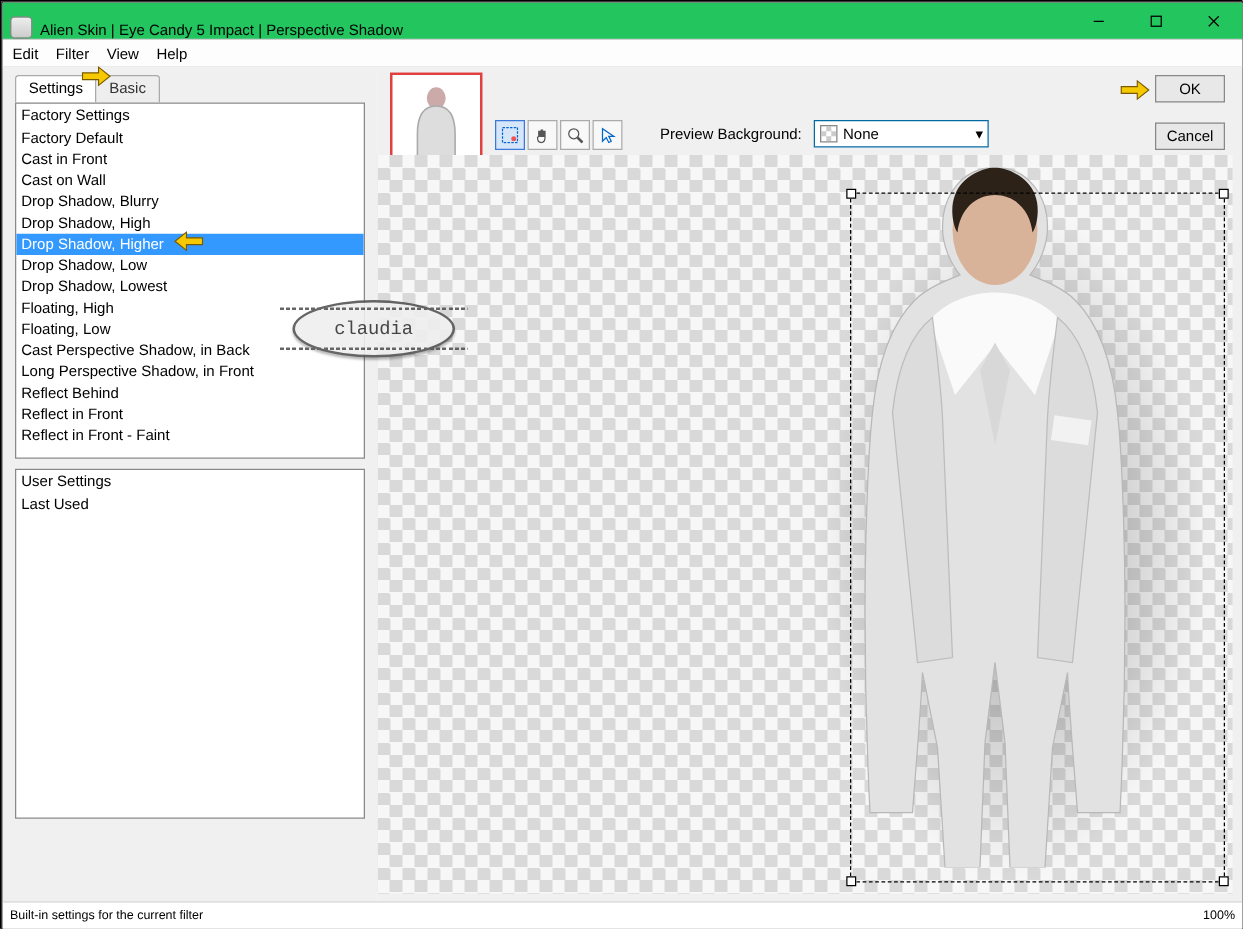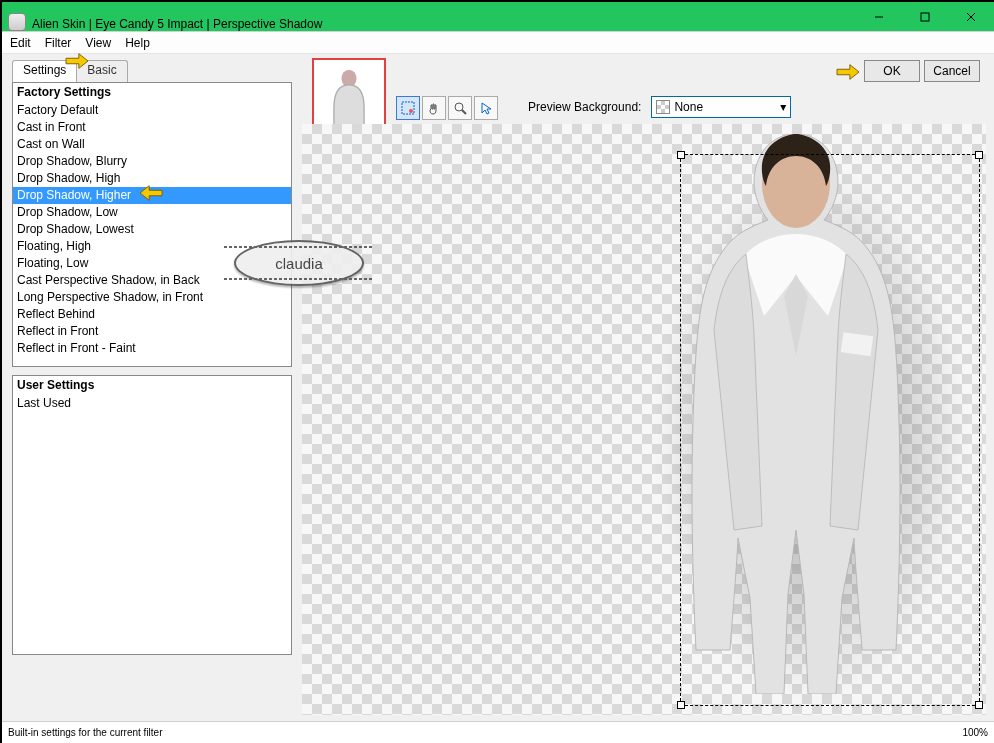--- a/index.html
+++ b/index.html
@@ -9,51 +9,51 @@
 .titlebar .title{flex:1;font-size:12px}
 .titlebar .btn{width:46px;height:29px;display:flex;align-items:center;justify-content:center}
 .menubar{height:22px;display:flex;align-items:center;gap:14px;padding:0 8px;border-bottom:1px solid #e5e5e5;background:#fdfdfd}
 .menubar span{cursor:default}
 .content{display:flex;height:calc(100% - 30px - 22px - 22px)}
 .left{width:300px;display:flex;flex-direction:column;padding:6px 10px 6px 10px;background:#f0f0f0;position:relative}
 .tabs{display:flex;height:22px}
 .tab{padding:2px 10px;border:1px solid #aaa;border-bottom:none;background:#fff;margin-right:-1px;font-size:12px;border-radius:3px 3px 0 0}
 .tab.inactive{background:#eee;color:#333}
 .listbox{border:1px solid #888;background:#fff;overflow-y:scroll;height:285px;font-size:12px;line-height:17px}
-.listbox .hdr{padding:1px 4px;font-weight:700}
+.listbox .hdr{padding:1px 4px;font-weight:400}
 .listbox .item{padding:0 4px;white-space:nowrap;cursor:default}
 .listbox .item.sel{background:#3399ff;color:#fff}
 .spacer{height:8px}
 .btnrow{display:flex;justify-content:center;gap:30px;padding:10px 0}
 .winbtn{width:80px;height:22px;border:1px solid #888;background:#e8e8e8;text-align:center;line-height:20px;cursor:default;font-size:12px}
 .winbtn.focus{outline:1px dotted #555;outline-offset:-3px;border:1px solid #3399ff}
 .right{flex:1;display:flex;flex-direction:column;background:#f0f0f0;position:relative}
 .toolbar{height:70px;padding:6px 10px;display:flex;align-items:flex-start;gap:10px}
 .thumb{width:74px;height:104px;border:2px solid #e04040;background:#fff;display:flex;align-items:center;justify-content:center;margin-top:-2px}
 .thumb-inner{width:56px;height:88px;display:flex;align-items:center;justify-content:center}
 .toolgrp{display:flex;gap:2px;margin-top:36px}
 .toolbtn{width:24px;height:24px;border:1px solid #aaa;background:#f8f8f8;display:flex;align-items:center;justify-content:center;font-size:13px}
 .toolbtn.sel{border:1px solid #3b78d8;background:#d6e6fa}
 .pb-label{margin-top:40px;margin-left:20px;font-size:12px}
 .pb-combo{margin-top:36px;width:140px;height:22px;border:1px solid #0369a1;background:#fff;display:flex;align-items:center;padding:0 4px;gap:4px}
 .pb-combo .sw{width:14px;height:14px;border:1px solid #888;background:repeating-conic-gradient(#ccc 0 25%,#fff 0 50%) 0 0/8px 8px}
 .pb-combo .dd{margin-left:auto}
-.okcol{position:absolute;top:6px;right:14px;display:flex;flex-direction:row;gap:4px}
+.okcol{position:absolute;top:6px;right:14px;display:flex;flex-direction:column;gap:16px}
 .okcol .winbtn{width:56px}
 .preview{flex:1;margin:0 8px 6px 0;position:relative;background:repeating-conic-gradient(#d9d9d9 0 25%,#f7f7f7 0 50%) 0 0/20px 20px;overflow:hidden}
 .figure{position:absolute;right:40px;top:10px;width:300px;height:560px}
 .shadow{position:absolute;right:20px;top:40px;width:310px;height:540px;background:radial-gradient(ellipse at 50% 50%,rgba(0,0,0,0.35),rgba(0,0,0,0) 70%);filter:blur(6px)}
 .sel-box{position:absolute;right:6px;top:30px;width:300px;height:552px;border:1px dashed #000}
 .handle{position:absolute;width:8px;height:8px;border:1px solid #000;background:#fff}
 .statusbar{height:22px;border-top:1px solid #d0d0d0;display:flex;align-items:center;padding:0 6px;font-size:10px;background:#fff}
 .statusbar .zoom{margin-left:auto}
 .pointer-hand{position:absolute;width:30px;height:22px;pointer-events:none}
 .pointer-hand svg{width:100%;height:100%}
 .watermark{position:absolute;left:234px;top:240px;width:130px;height:46px;pointer-events:none;opacity:.9}
-.watermark .oval{width:100%;height:100%;border:2px solid #555;border-radius:50%/50%;background:#efefef;display:flex;align-items:center;justify-content:center;font-family:Liberation Sans, sans-serif;font-size:15px;color:#333;box-shadow:0 2px 2px rgba(0,0,0,.3)}
+.watermark .oval{width:100%;height:100%;border:2px solid #555;border-radius:50%/50%;background:#efefef;display:flex;align-items:center;justify-content:center;font-family:Liberation Mono, monospace;font-size:15px;color:#333;box-shadow:0 2px 2px rgba(0,0,0,.3)}
 .watermark::before,.watermark::after{content:"";position:absolute;left:-10px;right:-10px;height:2px;background:repeating-linear-gradient(90deg,#555 0 3px,transparent 3px 5px)}
 .watermark::before{top:6px}.watermark::after{bottom:6px}
 
 .man{width:100%;height:100%}
 </style>
 </head>
 <body>
 
 <div class="titlebar">
   <div class="icon"></div>

